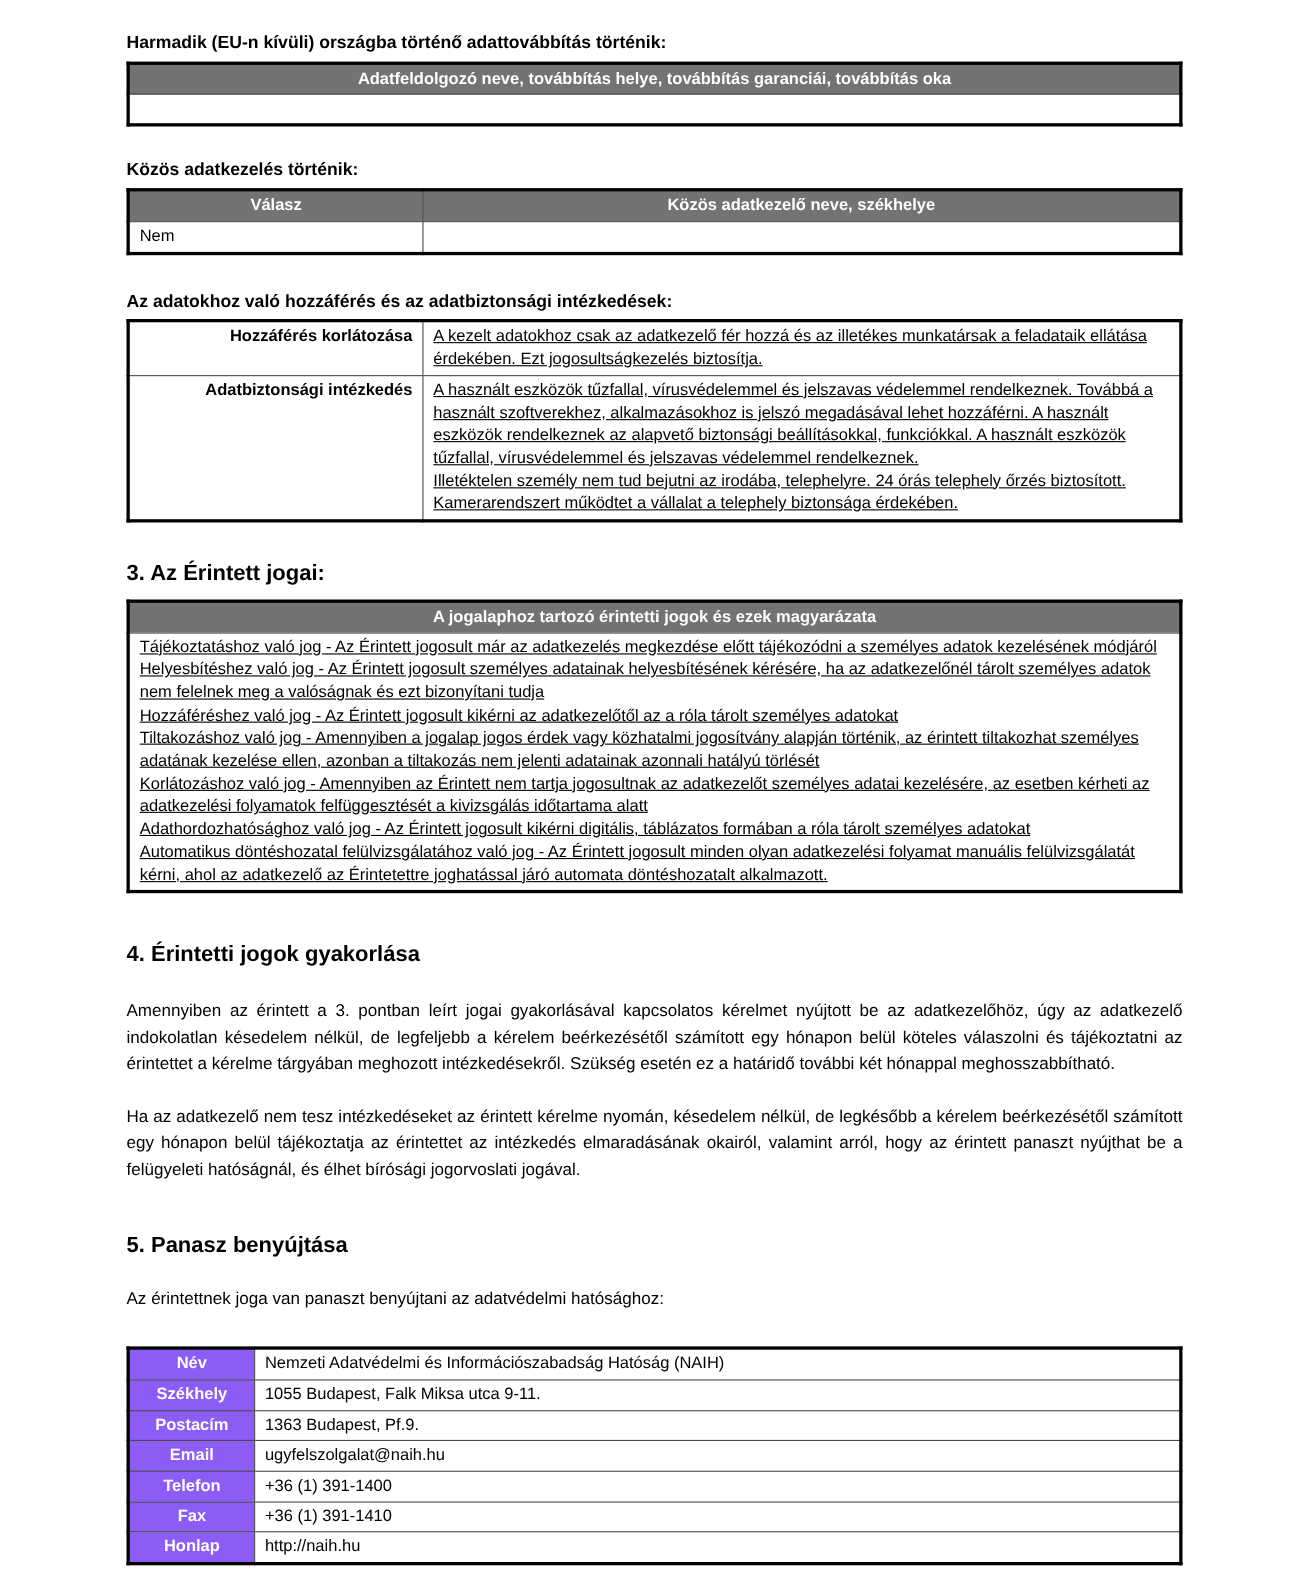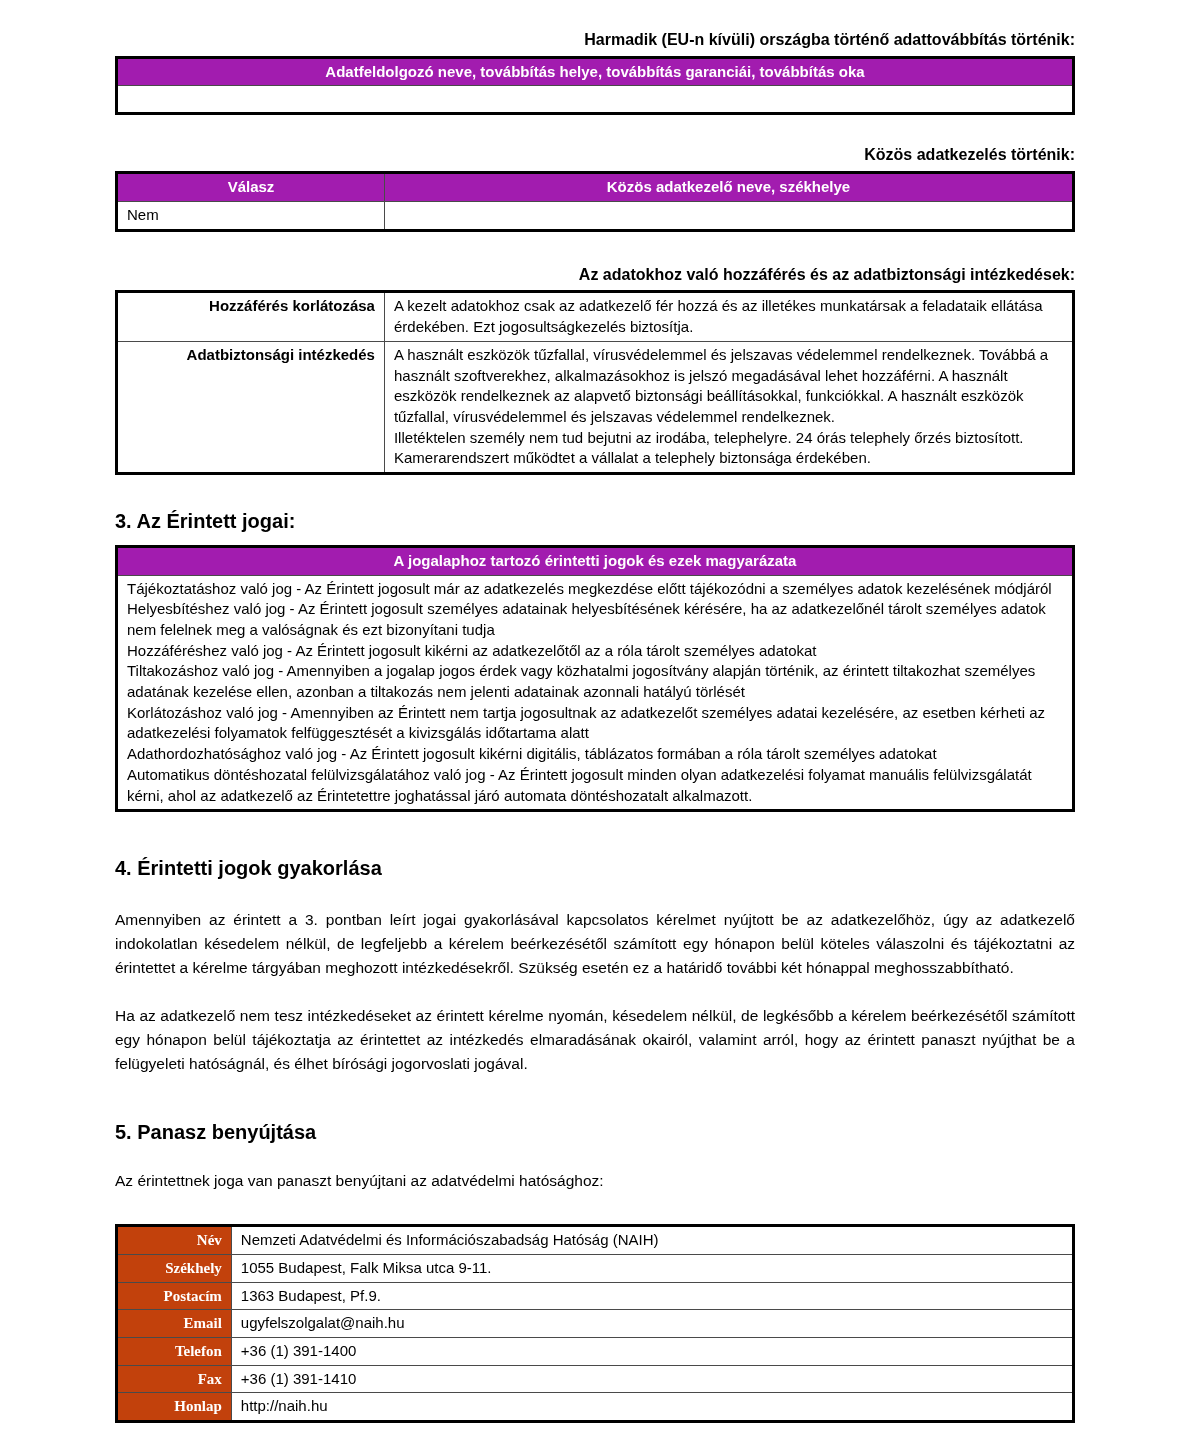--- a/index.html
+++ b/index.html
@@ -5,58 +5,57 @@
   * { box-sizing: border-box; }
   html, body { margin: 0; padding: 0; background: #ffffff; }
   body {
     width: 1190px; min-height: 1433px;
     font-family: "Liberation Sans", sans-serif;
     color: #000;
   }
   .page { padding: 30px 115px 40px 115px; }
 
   .center-title {
-    text-align: right; font-weight: bold; font-size: 16px;
+    text-align: left; font-weight: bold; font-size: 16px;
     margin: 0 0 5px 0; line-height: 1.3;
   }
   .num-heading {
     font-weight: bold; font-size: 20px; line-height: 1.2;
     margin: 0;
   }
 
   table.doc {
     width: 100%;
     border-collapse: collapse;
     border: 3px solid #000;
     font-size: 15px;
   }
   table.doc td {
     border: 1px solid #4a4a4a;
     padding: 3px 9px;
     vertical-align: top;
     line-height: 1.38;
   }
   td.navy {
-    background: #a21caf; color: #ffffff; font-weight: bold;
+    background: #737373; color: #ffffff; font-weight: bold;
     text-align: center; border: 2px solid #c7d0e2;
     padding: 2px 8px;
   }
   td.navy-left {
-    background: #c2410c; color: #ffffff; font-weight: bold;
-    text-align: right; border: 2px solid #dfe5f0;
+    background: #8b5cf6; color: #ffffff; font-weight: bold;
+    text-align: center; border: 2px solid #dfe5f0;
     padding: 2px 8px;
-    font-family: Liberation Serif, serif;
   }
   td.label-cell { font-weight: bold; text-align: right; }
   .col-narrow { width: 28%; }
   .col-auth-label { width: 12%; }
 
   .empty-row td { height: 28px; }
 
-  .rights-item { margin: 0; }
+  .rights-item { margin: 0; text-decoration: underline; }
   .para { 
     font-size: 15.5px; line-height: 1.55; text-align: justify; margin: 0;
   }
   .intro-line { font-size: 15.5px; margin: 0; }
 
   .mt-30 { margin-top: 30px; }
   .mt-33 { margin-top: 33px; }
   .mt-12 { margin-top: 12px; }
   .mt-24 { margin-top: 24px; }
   .mt-28 { margin-top: 28px; }

